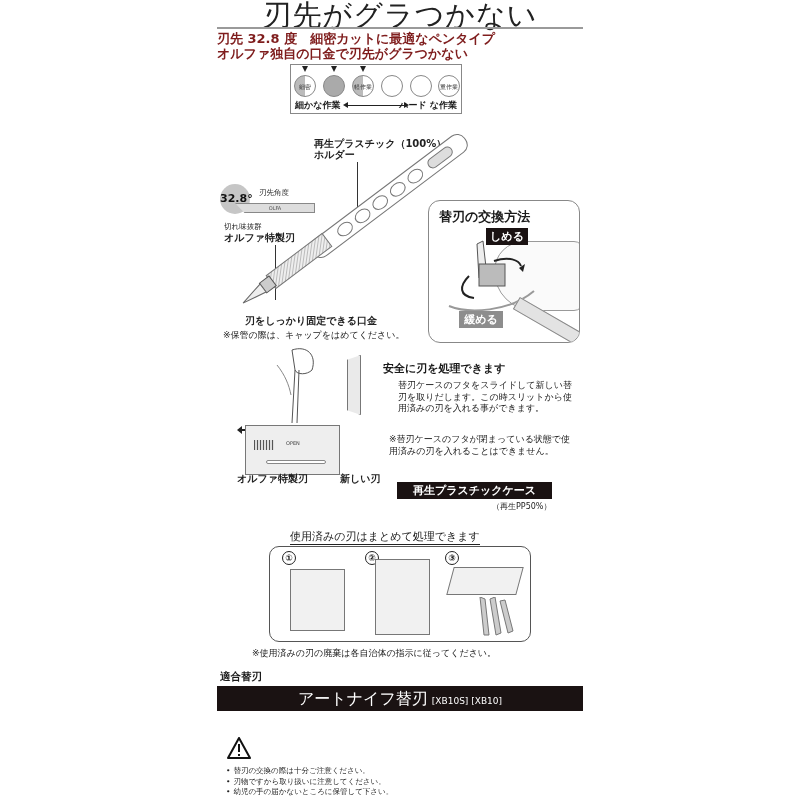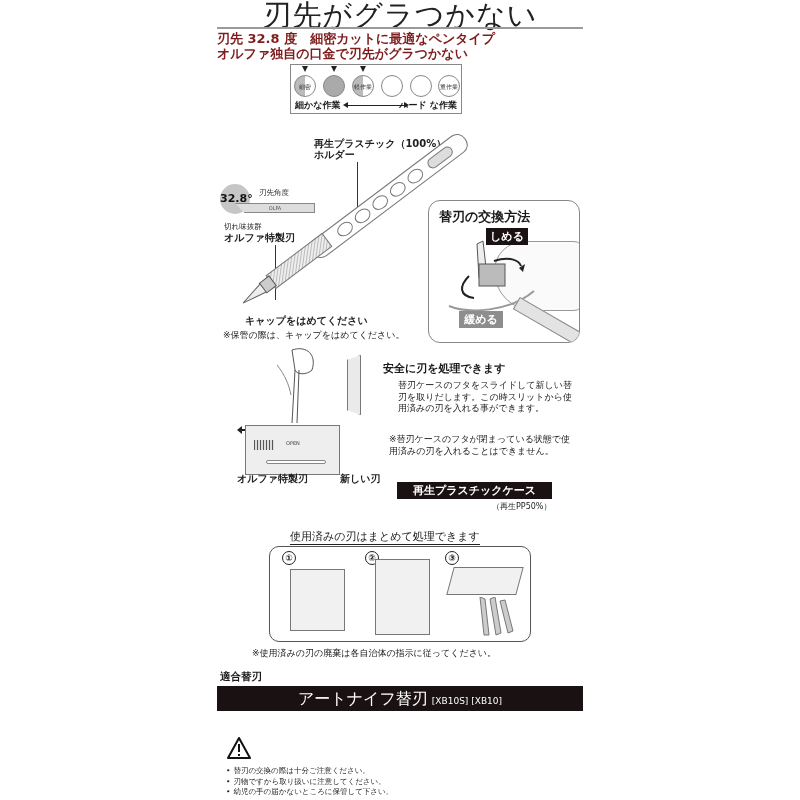--- a/index.html
+++ b/index.html
@@ -143,21 +143,21 @@
         </pattern>
       </defs>
       <g transform="rotate(-37 50 40)">
         <rect x="30" y="32" width="70" height="16" fill="url(#knurl)" stroke="#777"></rect>
         <rect x="20" y="34" width="12" height="12" fill="#ccc" stroke="#555"></rect>
         <polygon points="-5,40 20,35 20,45" fill="#eee" stroke="#666"></polygon>
       </g>
     </svg>
   </div>
 
-  <div class="fix-label">キャップをはめてください</div>
+  <div class="fix-label">刃をしっかり固定できる口金</div>
   <div class="storage-note">※保管の際は、キャップをはめてください。</div>
 
   <div class="replace-panel">
     <div class="replace-title">替刃の交換方法</div>
     <div class="hand-shape"></div>
     <div class="abs" style="left:10px;top:35px;width:110px;height:80px">
       <svg width="110" height="80" viewBox="0 0 110 80">
         <polygon points="38,8 44,5 48,40 40,42" fill="#eee" stroke="#555"></polygon>
         <rect x="40" y="28" width="26" height="22" fill="#bbb" stroke="#555"></rect>
         <path d="M30 40 C 20 50, 20 60, 35 62" fill="none" stroke="#222" stroke-width="2"></path>

